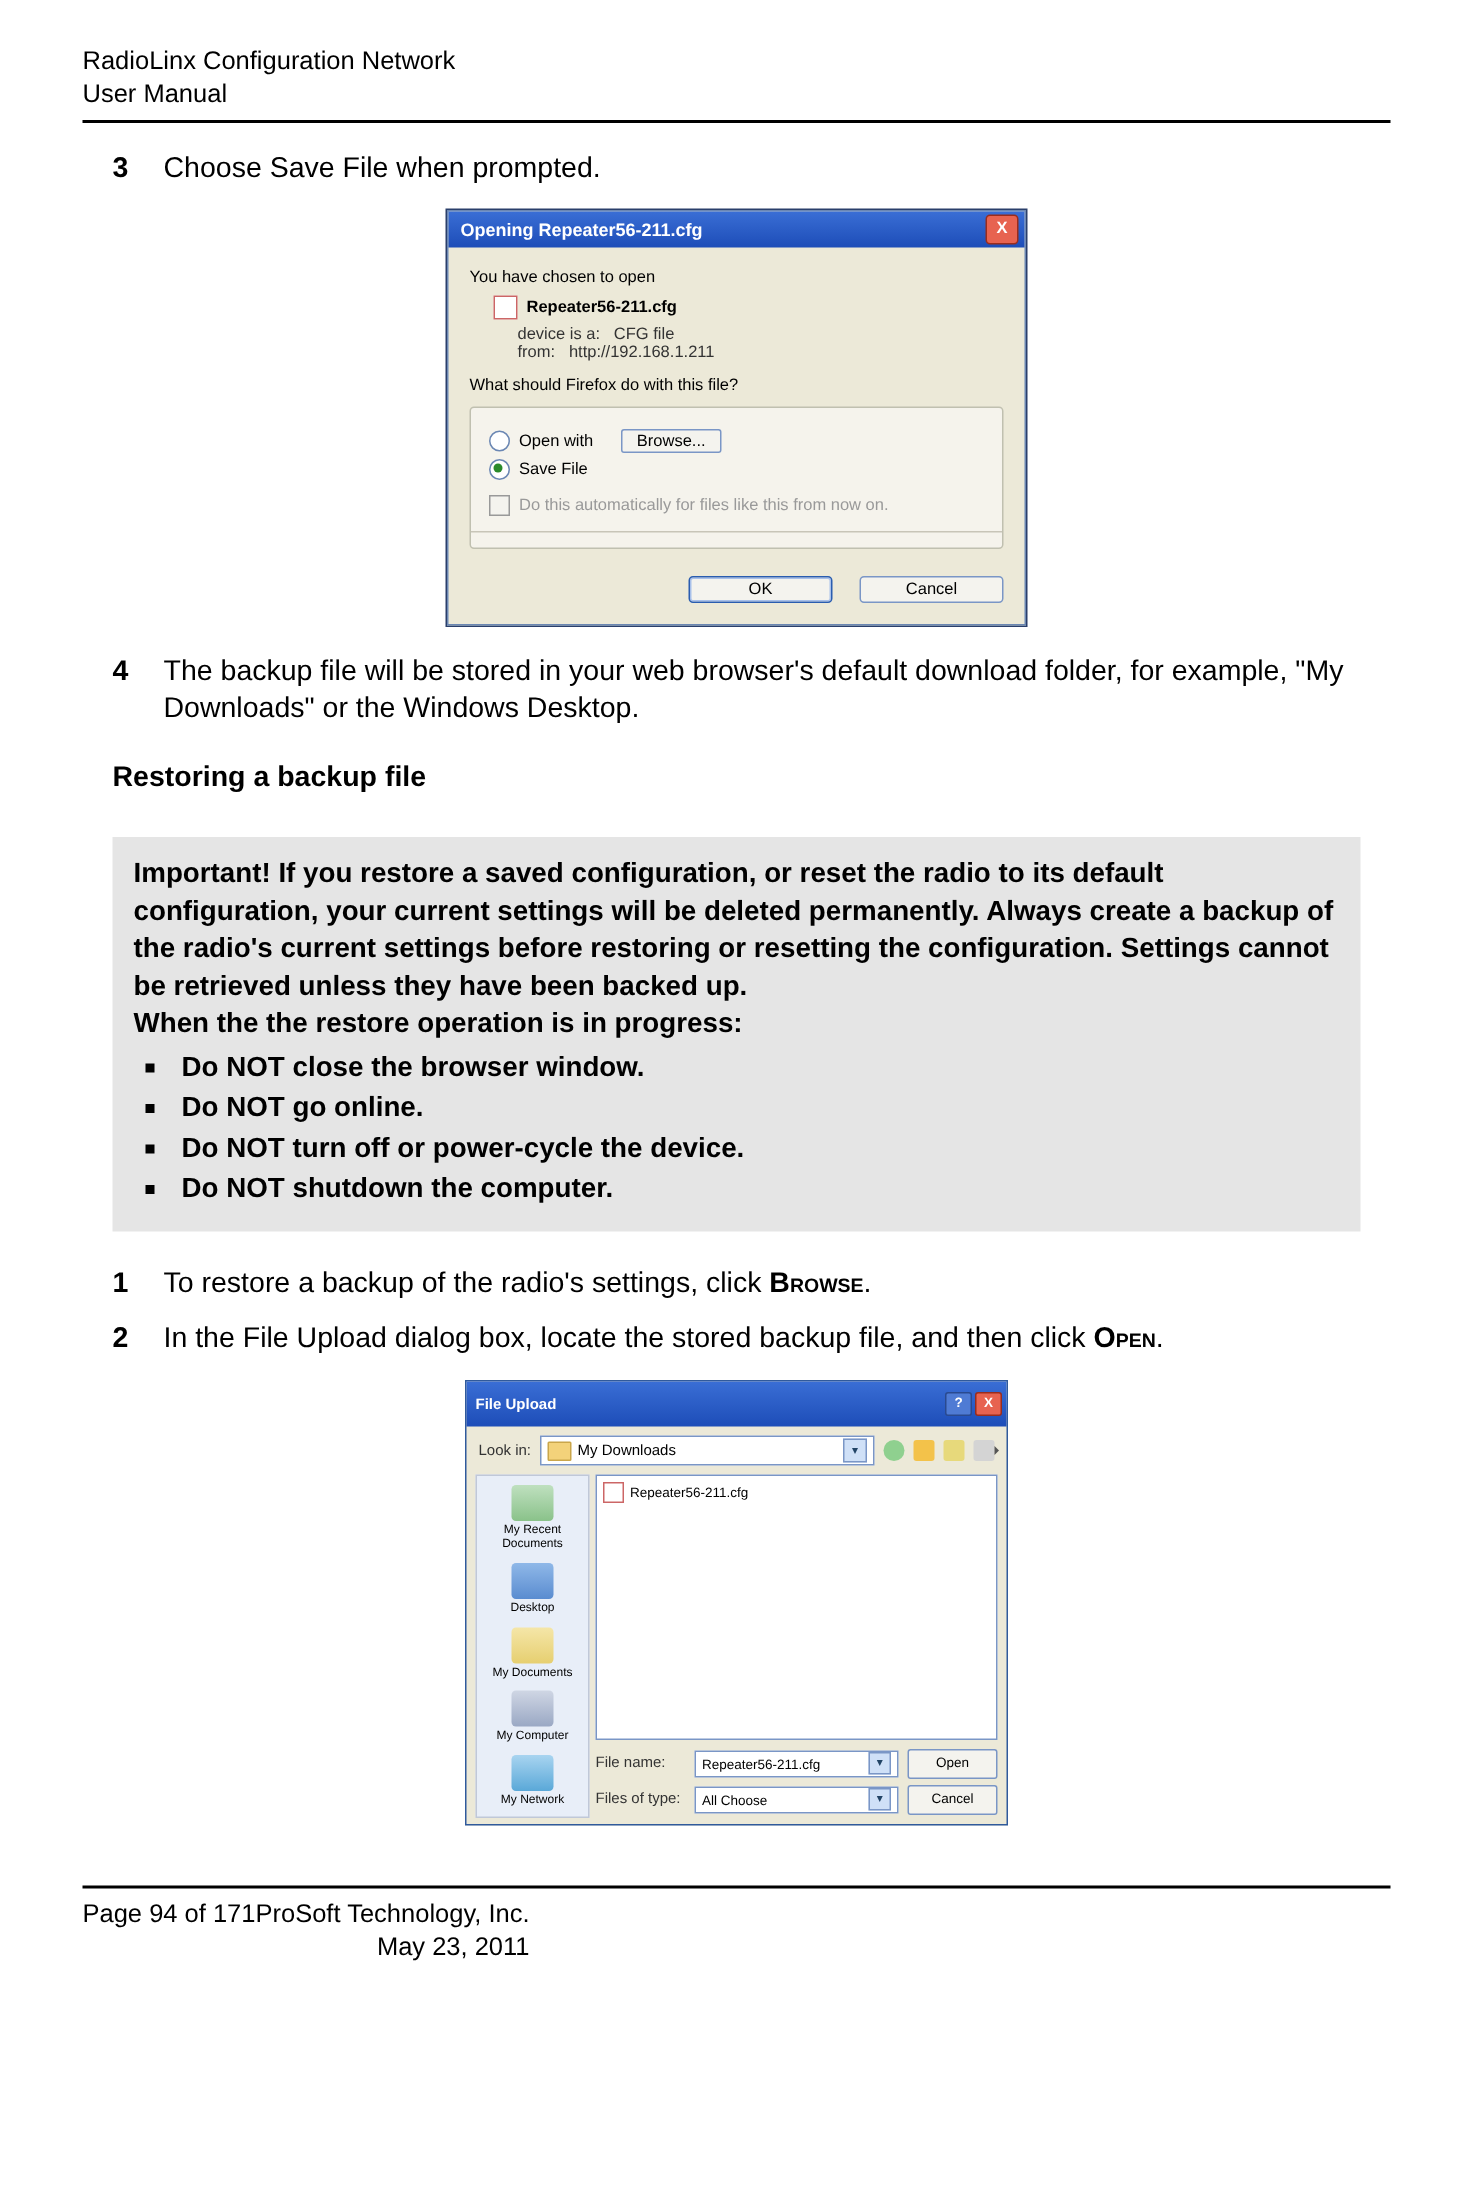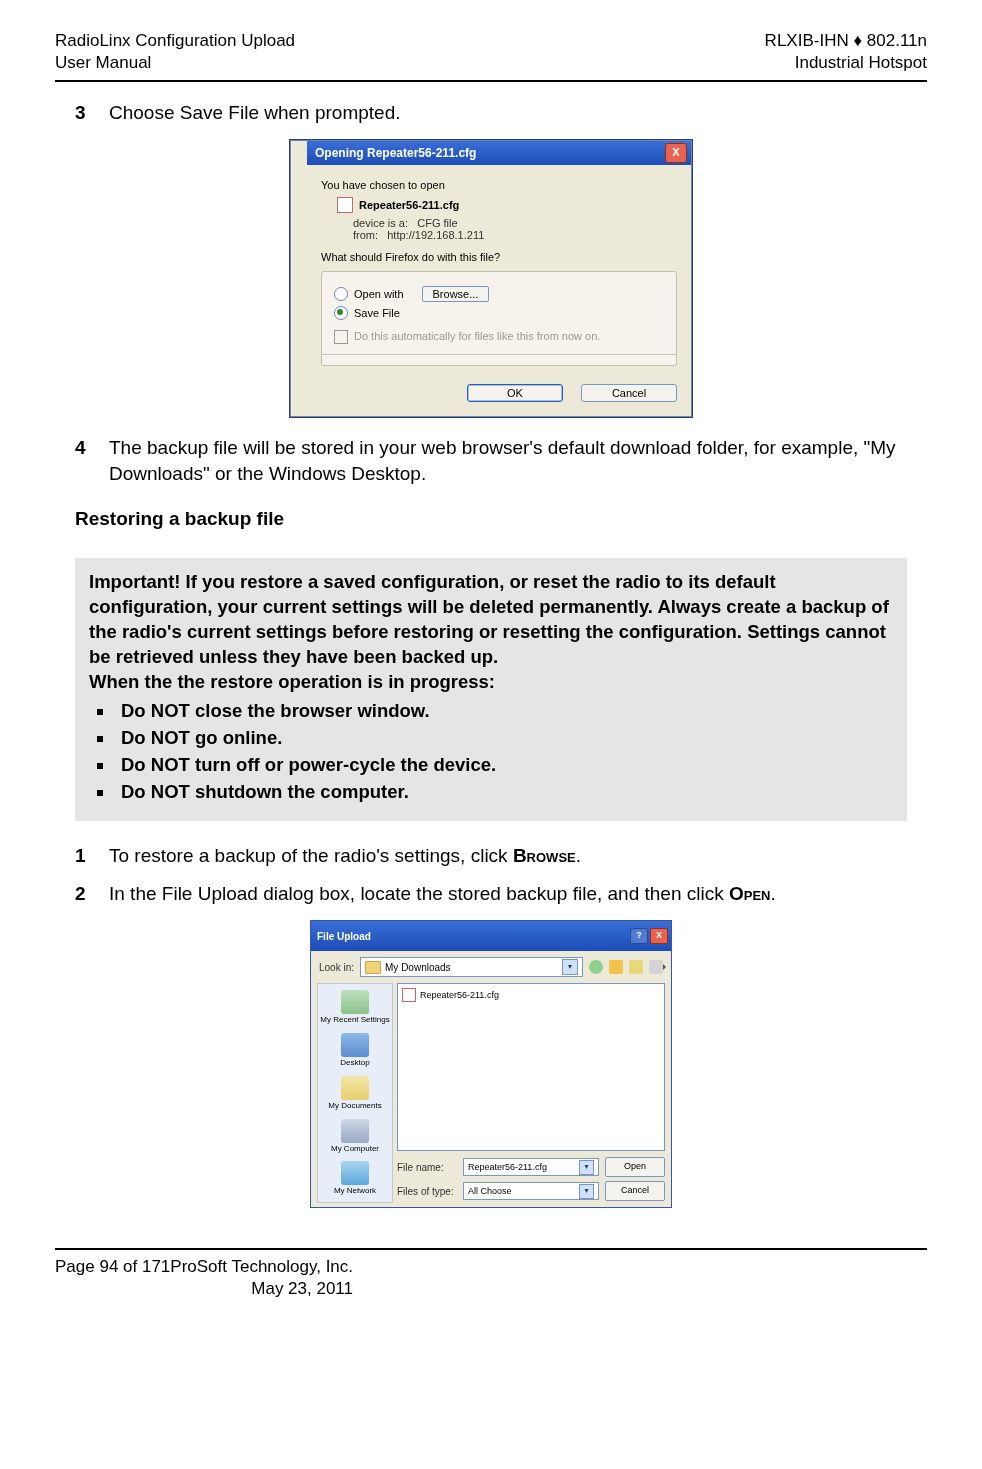--- a/index.html
+++ b/index.html
@@ -77,21 +77,20 @@
   
   .dlg1 {
     display: inline-block;
     width: 384px;
     text-align: left;
     background: #ece9d8;
     border: 1px solid #6b87b3;
     font-family: Tahoma, Arial, sans-serif;
     font-size: 11px;
     box-shadow: 0 0 0 1px #2a3f6b;
-    padding-left: 16px;
   }
   .dlg1-title {
     display: flex;
     align-items: center;
     background: linear-gradient(#3a6ed5, #1d4db8);
     color: #fff;
     height: 24px;
     padding: 0 4px 0 8px;
     font-weight: bold;
     font-size: 12px;
@@ -216,26 +215,22 @@
     display:flex;justify-content:flex-start;font-size:17px;line-height:1.3;
   }
 </style>
 </head>
 <body>
 
 <div class="page">
 
   <div class="header-row">
     <div class="header-left">
-      <div>RadioLinx Configuration Upload</div>
+      <div>RadioLinx Configuration Network</div>
       <div>User Manual</div>
-    </div>
-    <div class="header-right">
-      <div>RLXIB-IHN ♦ 802.11n</div>
-      <div>Industrial Hotspot</div>
     </div>
   </div>
   <hr class="hr-line">
 
   <div class="content">
 
     <div class="step-row">
       <div class="step-num">3</div>
       <div class="step-text">Choose Save File when prompted.</div>
     </div>
@@ -336,21 +331,21 @@
             <span style="flex:1"></span>
             <span class="dlg2-combo-arrow">▾</span>
           </span>
           <span class="tb-icon ic-back"></span>
           <span class="tb-icon ic-up"></span>
           <span class="tb-icon ic-new"></span>
           <span class="tb-icon ic-view"></span>
         </div>
         <div class="dlg2-main">
           <div class="dlg2-side">
-            <div class="side-item"><div class="side-ic ic-recent"></div><span>My Recent Settings</span></div>
+            <div class="side-item"><div class="side-ic ic-recent"></div><span>My Recent Documents</span></div>
             <div class="side-item"><div class="side-ic ic-desktop"></div><span>Desktop</span></div>
             <div class="side-item"><div class="side-ic ic-docs"></div><span>My Documents</span></div>
             <div class="side-item"><div class="side-ic ic-comp"></div><span>My Computer</span></div>
             <div class="side-item"><div class="side-ic ic-net"></div><span>My Network</span></div>
           </div>
           <div class="dlg2-right">
             <div class="dlg2-filelist">
               <div class="file-row">
                 <span class="file-ic"></span>
                 <span>Repeater56-211.cfg</span>

